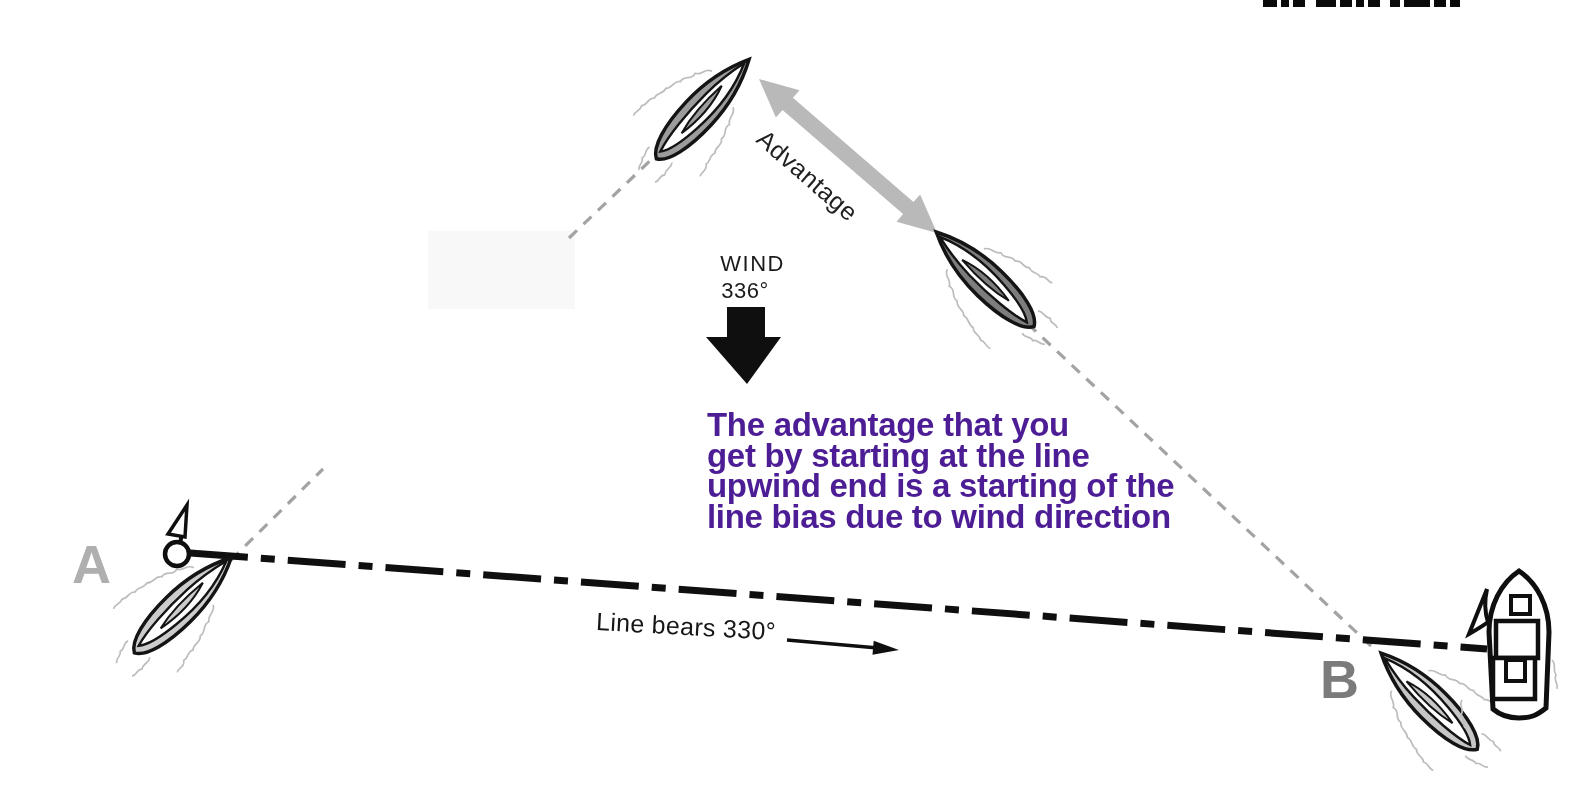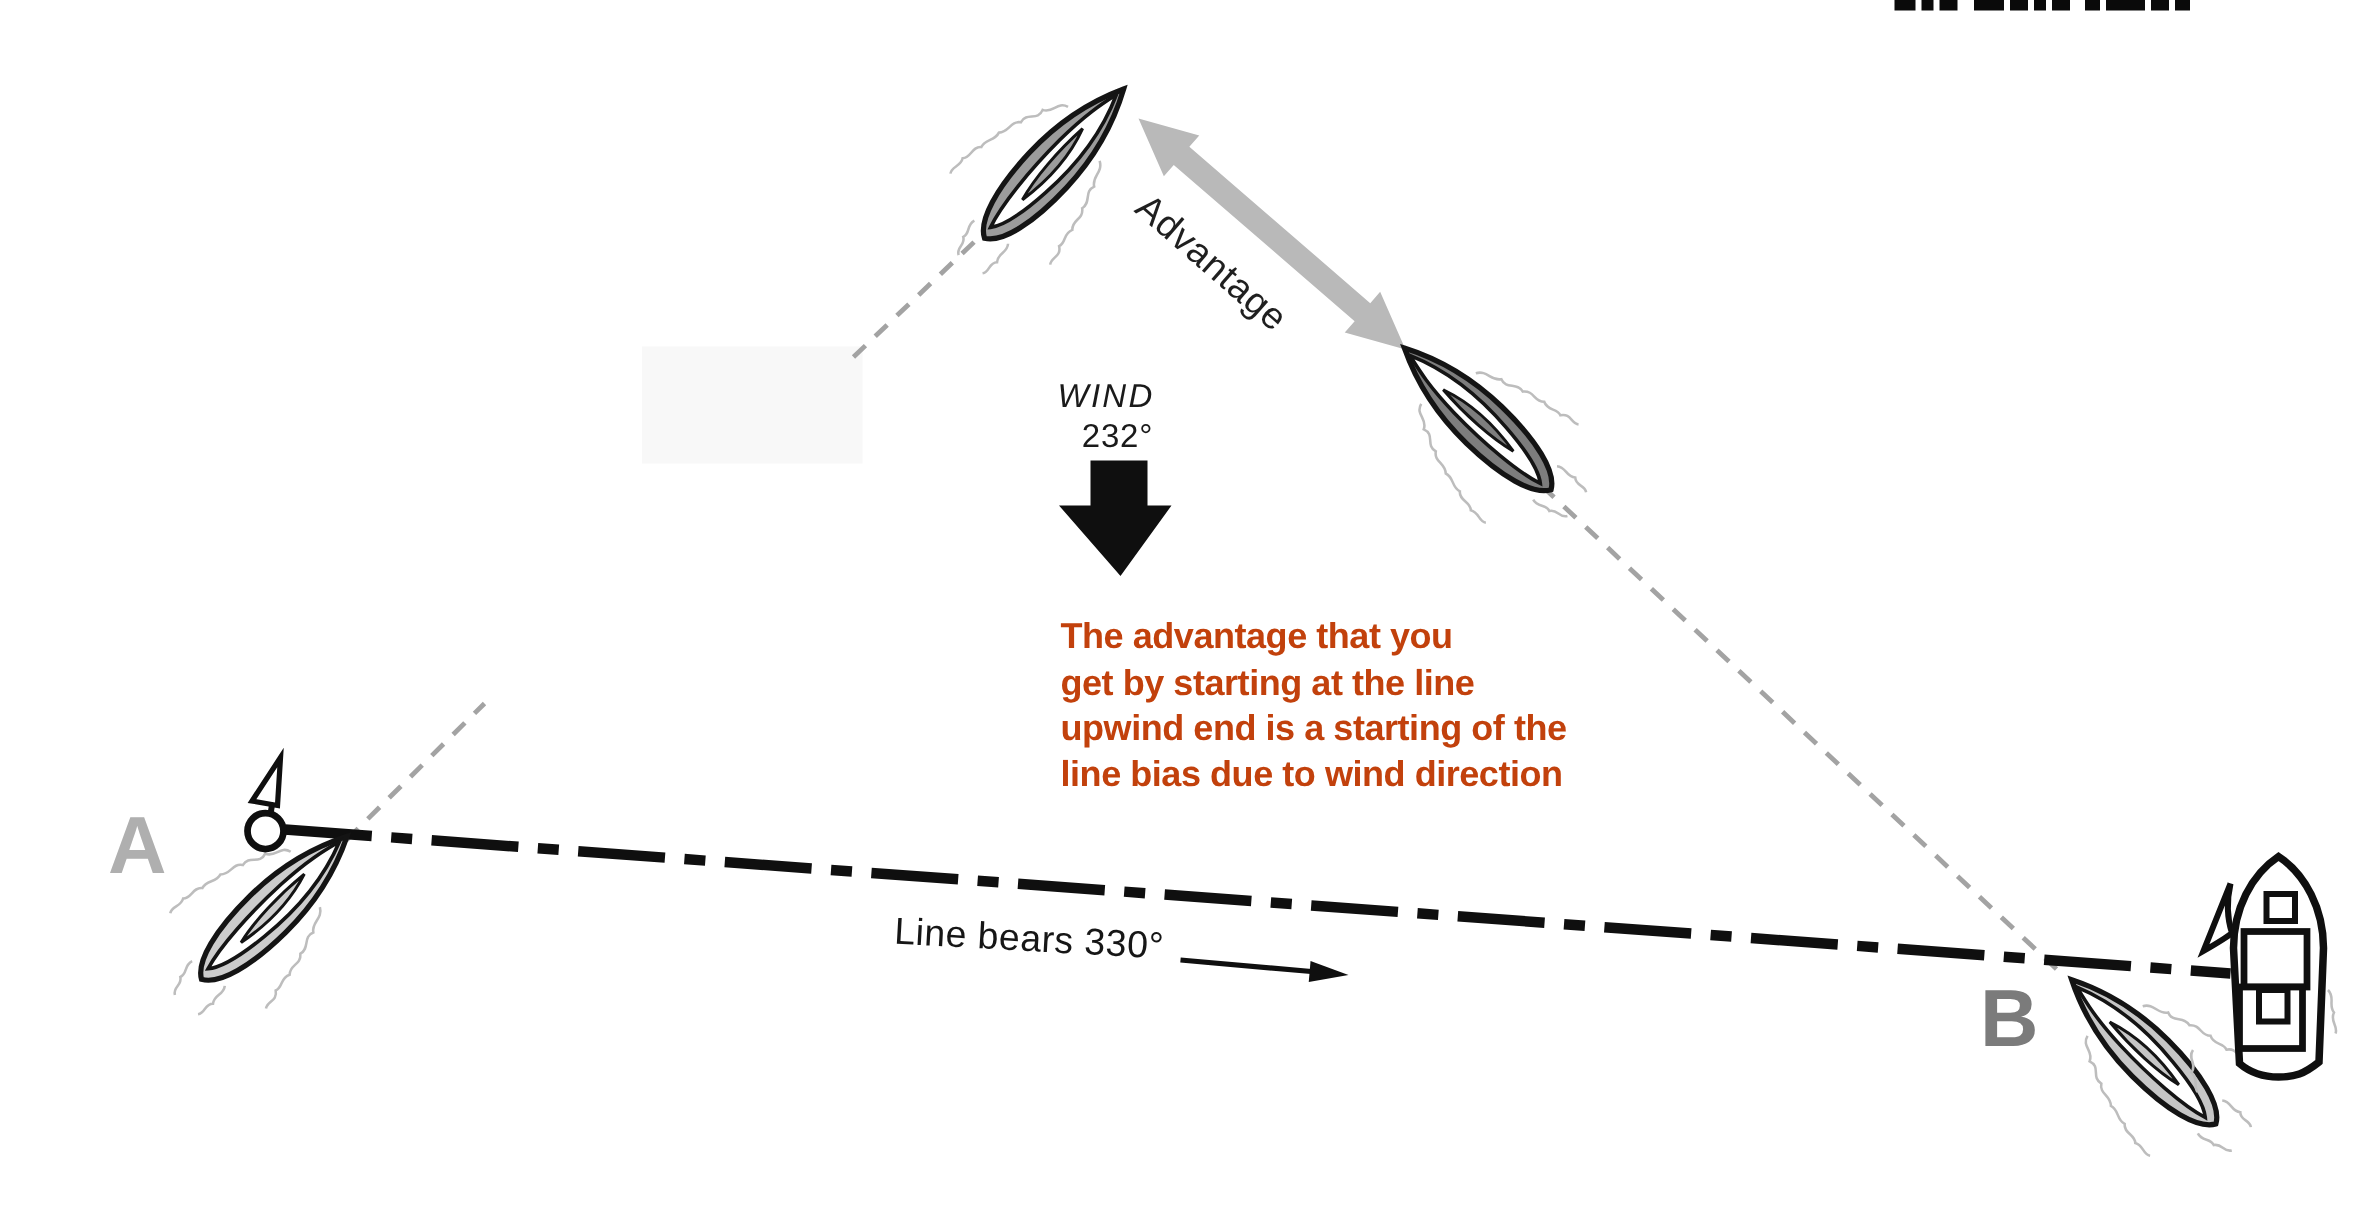--- a/index.html
+++ b/index.html
@@ -2,24 +2,24 @@
 <html><head>
 <meta charset="utf-8">
 <style>
   html,body{margin:0;padding:0;background:#fff;}
   .canvas{
     position:relative;width:1572px;height:804px;background:#ffffff;overflow:hidden;
     font-family:"Liberation Sans","DejaVu Sans",sans-serif;color:#121212;
   }
   .canvas svg{position:absolute;left:0;top:0;}
   .txt{position:absolute;white-space:nowrap;}
-  .wind-label{left:705px;top:251px;width:80px;text-align:left;font-size:22px;letter-spacing:1.5px;color:#1a1a1a;font-style:italic;}
+  .wind-label{left:705px;top:251px;width:80px;text-align:right;font-size:22px;letter-spacing:1.5px;color:#1a1a1a;}
   .wind-bearing{left:705px;top:278px;width:80px;text-align:center;font-size:22px;letter-spacing:.5px;color:#1a1a1a;}
   .advantage-label{left:770px;top:124px;font-size:25px;color:#1f1f1f;transform:rotate(41deg);transform-origin:left top;letter-spacing:.5px;}
-  .note{position:absolute;left:707px;top:410px;font-size:24px;font-weight:bold;line-height:30.5px;letter-spacing:-0.3px;color:#c2410c;}
+  .note{position:absolute;left:707px;top:410px;font-size:33px;font-weight:bold;line-height:30.5px;letter-spacing:-0.3px;color:#4c1d95;}
   .note div{white-space:nowrap;}
   .mark-a{left:72px;top:533px;font-size:54px;font-weight:bold;color:#afafaf;}
   .mark-b{left:1320px;top:648px;font-size:54px;font-weight:bold;color:#7b7b7b;}
   .line-bearing{left:597px;top:607px;font-size:25px;color:#161616;transform:rotate(3.2deg);transform-origin:left top;letter-spacing:.3px;}
   
   .hull{fill:var(--hull,#c9c9c9);stroke:#141414;stroke-width:3.5;}
   .deck{fill:#ffffff;stroke:#141414;stroke-width:2.4;}
   .sliver{fill:var(--hull,#c9c9c9);stroke:#141414;stroke-width:2;}
   .wake{fill:none;stroke:#bdbdbd;stroke-width:1.7;}
   .layline{fill:none;stroke:#a3a3a3;stroke-width:3.2;stroke-dasharray:11 9;}
@@ -94,21 +94,21 @@
     </g>
 
     <g fill="#ffffff">
       <line class="ink" stroke-width="4" x1="180" y1="545" x2="186" y2="507"></line>
       <path class="ink" stroke-width="3.5" d="M 187,505 L 168,534 L 185,537 Z"></path>
       <circle class="ink" stroke-width="4.5" cx="177" cy="554" r="12"></circle>
     </g>
   </svg>
 
   <div class="txt wind-label">WIND</div>
-  <div class="txt wind-bearing">232°</div>
+  <div class="txt wind-bearing">336°</div>
   <div class="txt advantage-label">Advantage</div>
 
   <div class="note">
     <div>The advantage that you</div>
     <div>get by starting at the line</div>
     <div>upwind end is a starting of the</div>
     <div>line bias due to wind direction</div>
   </div>
 
   <div class="txt mark-a">A</div>

